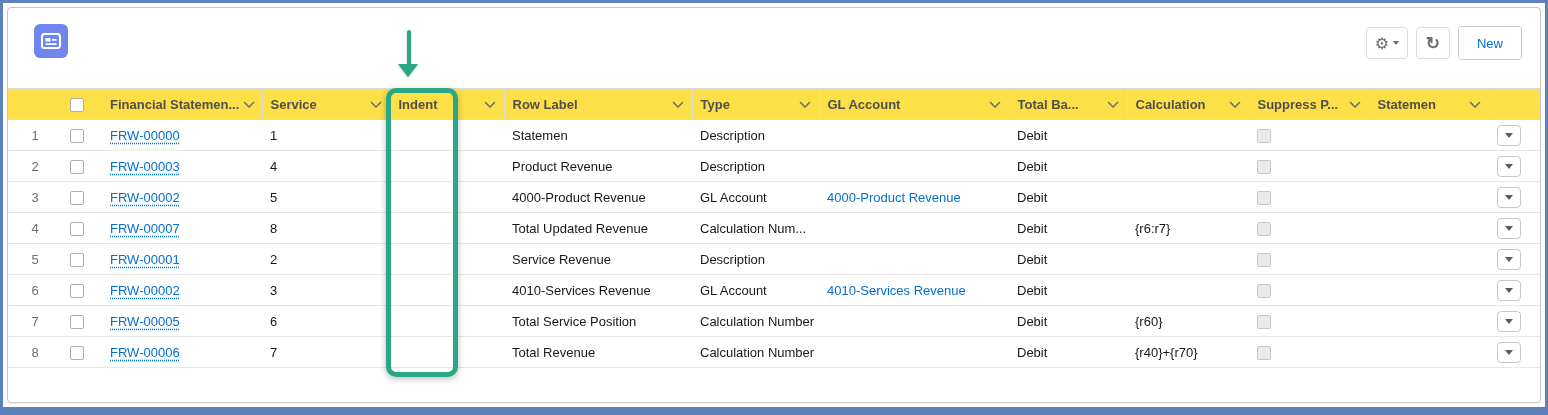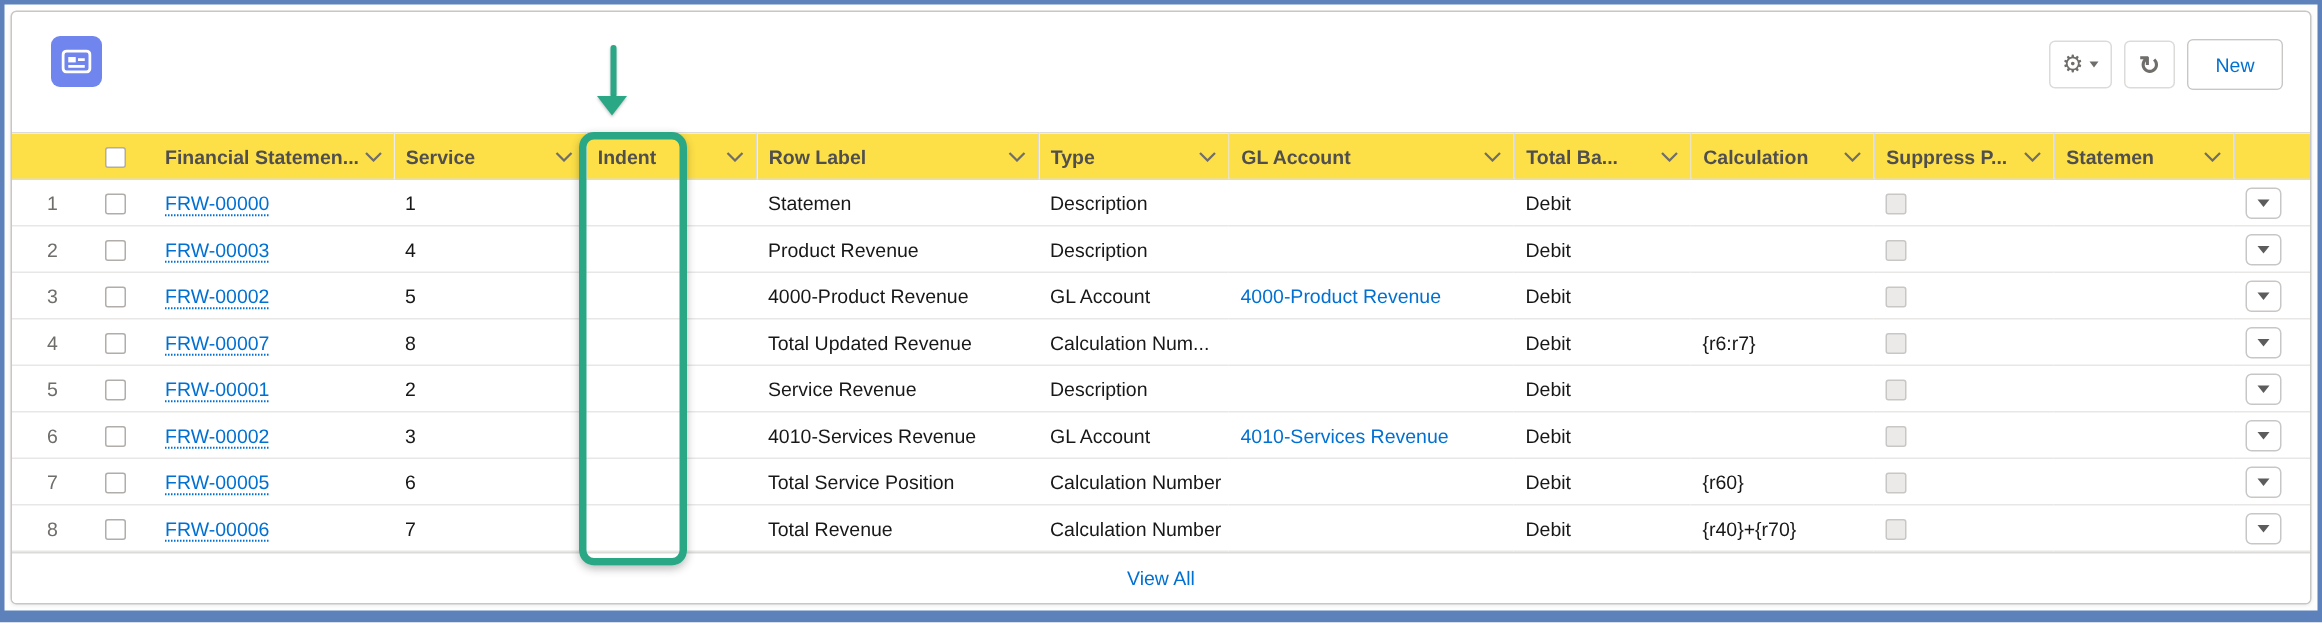--- a/index.html
+++ b/index.html
@@ -444,21 +444,18 @@
           <td></td>
           <td>
               <button class="act-btn">
                 <span class="caret-dn"></span>
               </button>
             </td>
         </tr>
       </tbody>
     </table>
 
-    <div class="tbl-footer">
-      <a class="lnk">View All</a>
-    </div>
   </div>
 
   <div class="ann ann-shaft"></div>
   <div class="ann ann-head"></div>
   <div class="ann ann-box"></div>
 </div>
 
 </body></html>

